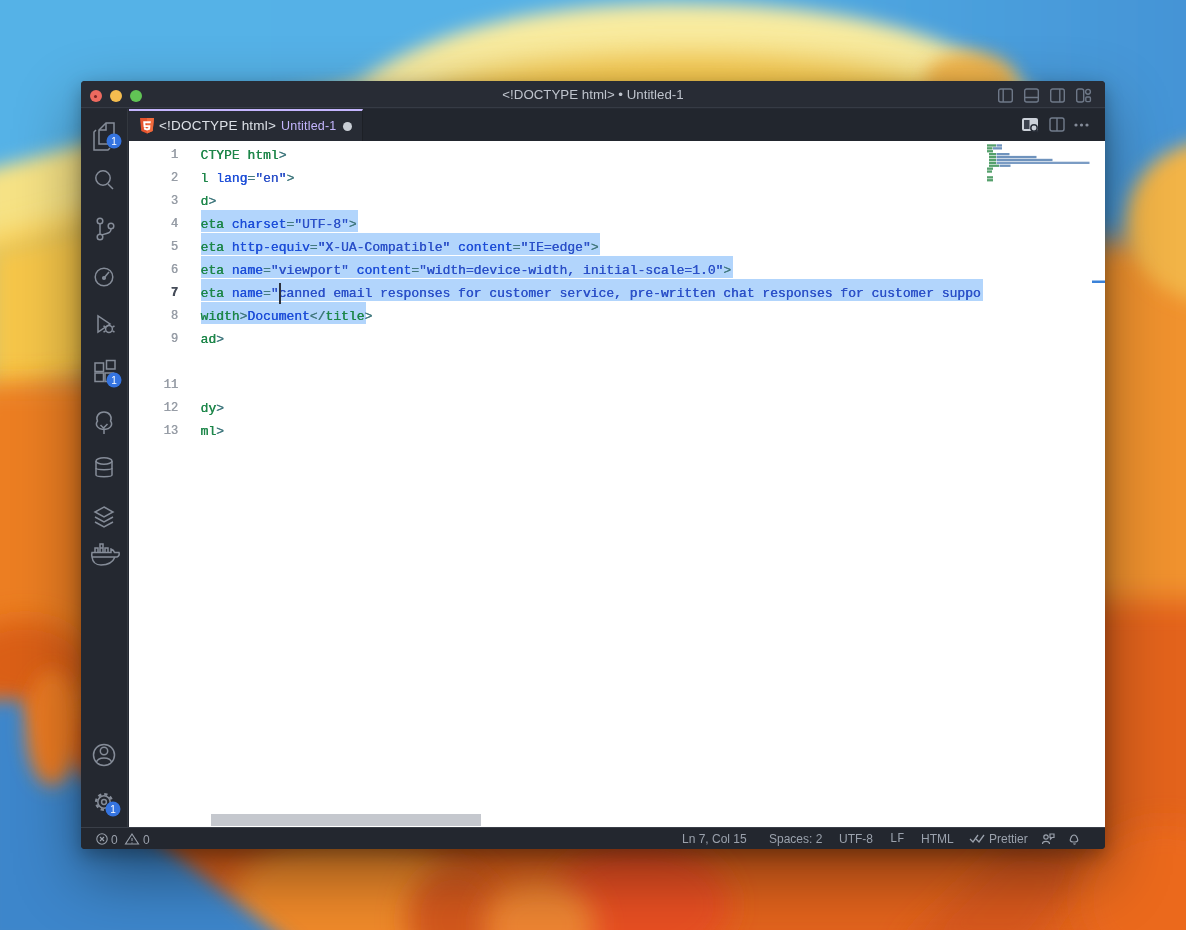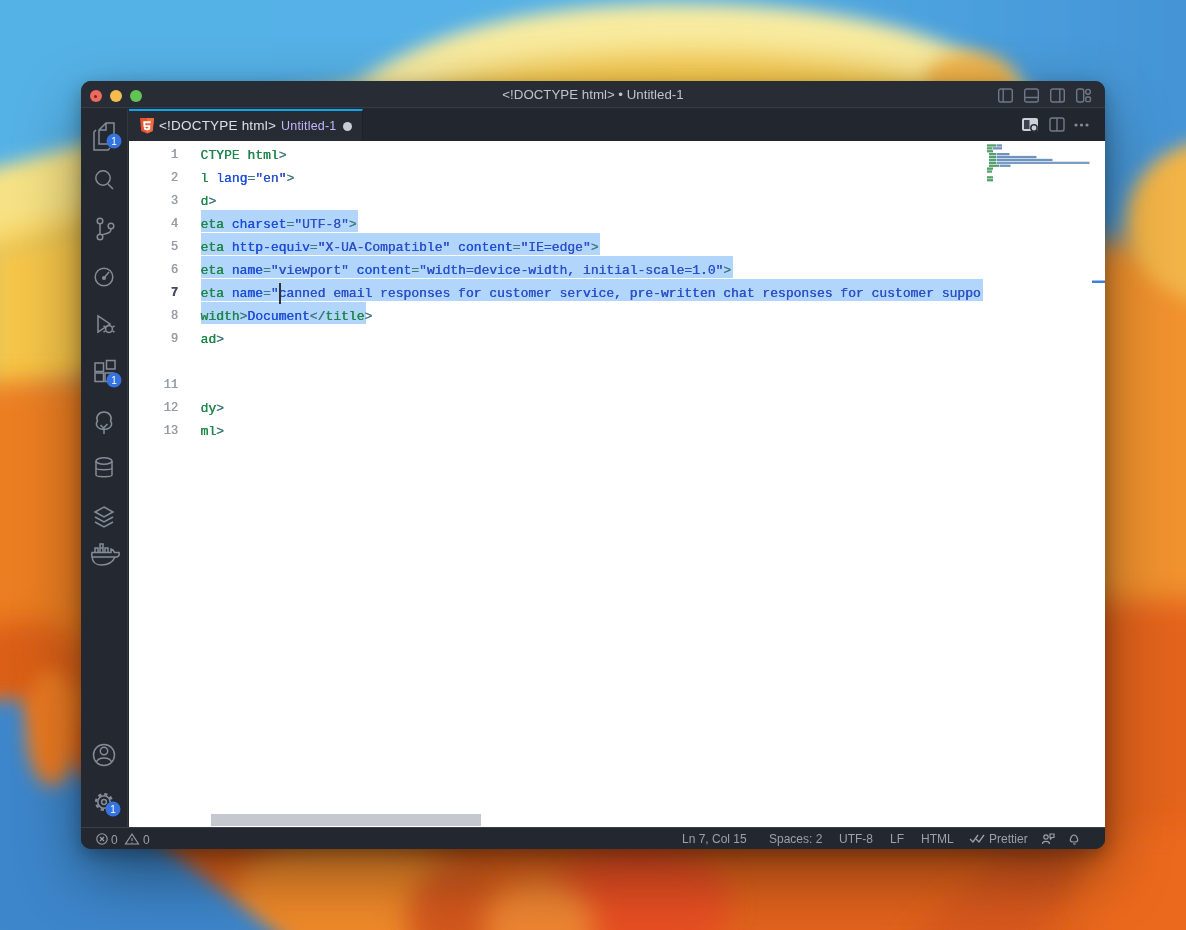--- a/index.html
+++ b/index.html
@@ -1,31 +1,31 @@
 <!DOCTYPE html>
 <html><head>
 <meta charset="utf-8">
 <style>
   * { margin:0; padding:0; box-sizing:border-box; }
   html,body { width:1186px; height:930px; overflow:hidden; }
   body { position:relative; font-family:"Liberation Sans", sans-serif; }
   #wall { position:absolute; left:0; top:0; width:1186px; height:930px; }
   #win { position:absolute; left:81px; top:81px; width:1024px; height:768px;
-         background:#262a33; border-radius:10px;
+         background:#262a33; border-radius:4px;
          box-shadow:0 26px 65px rgba(0,0,0,.42), 0 6px 18px rgba(0,0,0,.28); overflow:hidden; }
   #titlebar { position:absolute; left:0; top:0; width:1024px; height:27px; background:#282c35;
               border-bottom:1px solid #363b45; }
   .tl { position:absolute; top:9px; width:12px; height:12px; border-radius:6px; }
   #title { position:absolute; top:6px; left:0; width:1024px; text-align:center;
            font-size:13.3px; color:#bfc4cd; }
   #activity { position:absolute; left:0; top:28px; width:47px; height:718px; background:#242830;
               border-right:1px solid #33383f; }
   #tabstrip { position:absolute; left:48px; top:28px; width:976px; height:32px; background:#22262e; }
   #tab { position:absolute; left:0px; top:0px; width:234px; height:32px; background:#272b34;
-         border-top:2px solid #0ea5e9; border-right:1px solid #1d2026;text-decoration:underline; }
+         border-top:2px solid #c4b5fd; border-right:1px solid #1d2026;text-decoration:underline; }
   #tabname { position:absolute; left:30px; top:7px; font-size:13.5px; letter-spacing:0.2px; color:#dce0e6; }
   #tabsub  { position:absolute; left:152px; top:8px; font-size:12.5px; letter-spacing:0.2px; color:#c4b5fd; }
   #tabdot  { position:absolute; left:214px; top:11px; width:9px; height:9px; border-radius:5px; background:#c8cdd4; }
   #editor { position:absolute; left:48px; top:60px; width:976px; height:686px; background:#ffffff; }
   .codeline { position:absolute; left:0; width:976px; height:23px; font-family:"Liberation Mono", monospace;
               font-size:13px; line-height:23px; white-space:pre; text-shadow:0.35px 0 0 currentColor; }
   .num { position:absolute; left:0px; top:0; width:49px; text-align:right; color:#979da6; font-family:"Liberation Mono", monospace; font-size:12px; }
   .code { position:absolute; left:71.5px; top:0; }
   .sel { position:absolute; top:1px; height:22px; background:#b2d5fc; }
   .t  { color:#1d8649; } 
@@ -253,21 +253,21 @@
           <path d="M 36 6 L 36 9 M 36 10.5 L 36 11.5"></path>
       </g>
       <g font-size="12" fill="#9aa1ac">
           <text x="15" y="11.5">0</text>
           <text x="47" y="11.5">0</text>
         </g>
     </svg>
     <div style="position:absolute; left:601px; top:4px;">Ln 7, Col 15</div>
     <div style="position:absolute; left:688px; top:4px;">Spaces: 2</div>
     <div style="position:absolute; left:758px; top:4px;">UTF-8</div>
-    <div style="position:absolute; left:809px; top:4px;">LF</div>
+    <div style="position:absolute; left:809px; top:4px;font-family:Liberation Mono, monospace;">LF</div>
     <div style="position:absolute; left:840px; top:4px;">HTML</div>
     <svg style="position:absolute; left:888px; top:5px;" width="18" height="12" viewBox="0 0 18 12">
       <g fill="none" stroke="#9aa1ac" stroke-width="1.3">
           <path d="M 1 6 L 4 9 L 9 2"></path>
           <path d="M 7 6 L 10 9 L 15 2"></path>
         </g>
     </svg>
     <div style="position:absolute; left:908px; top:4px;">Prettier</div>
     <svg style="position:absolute; left:960px; top:4px;" width="40" height="14" viewBox="0 0 40 14">
       <g fill="none" stroke="#9aa1ac" stroke-width="1.2">

